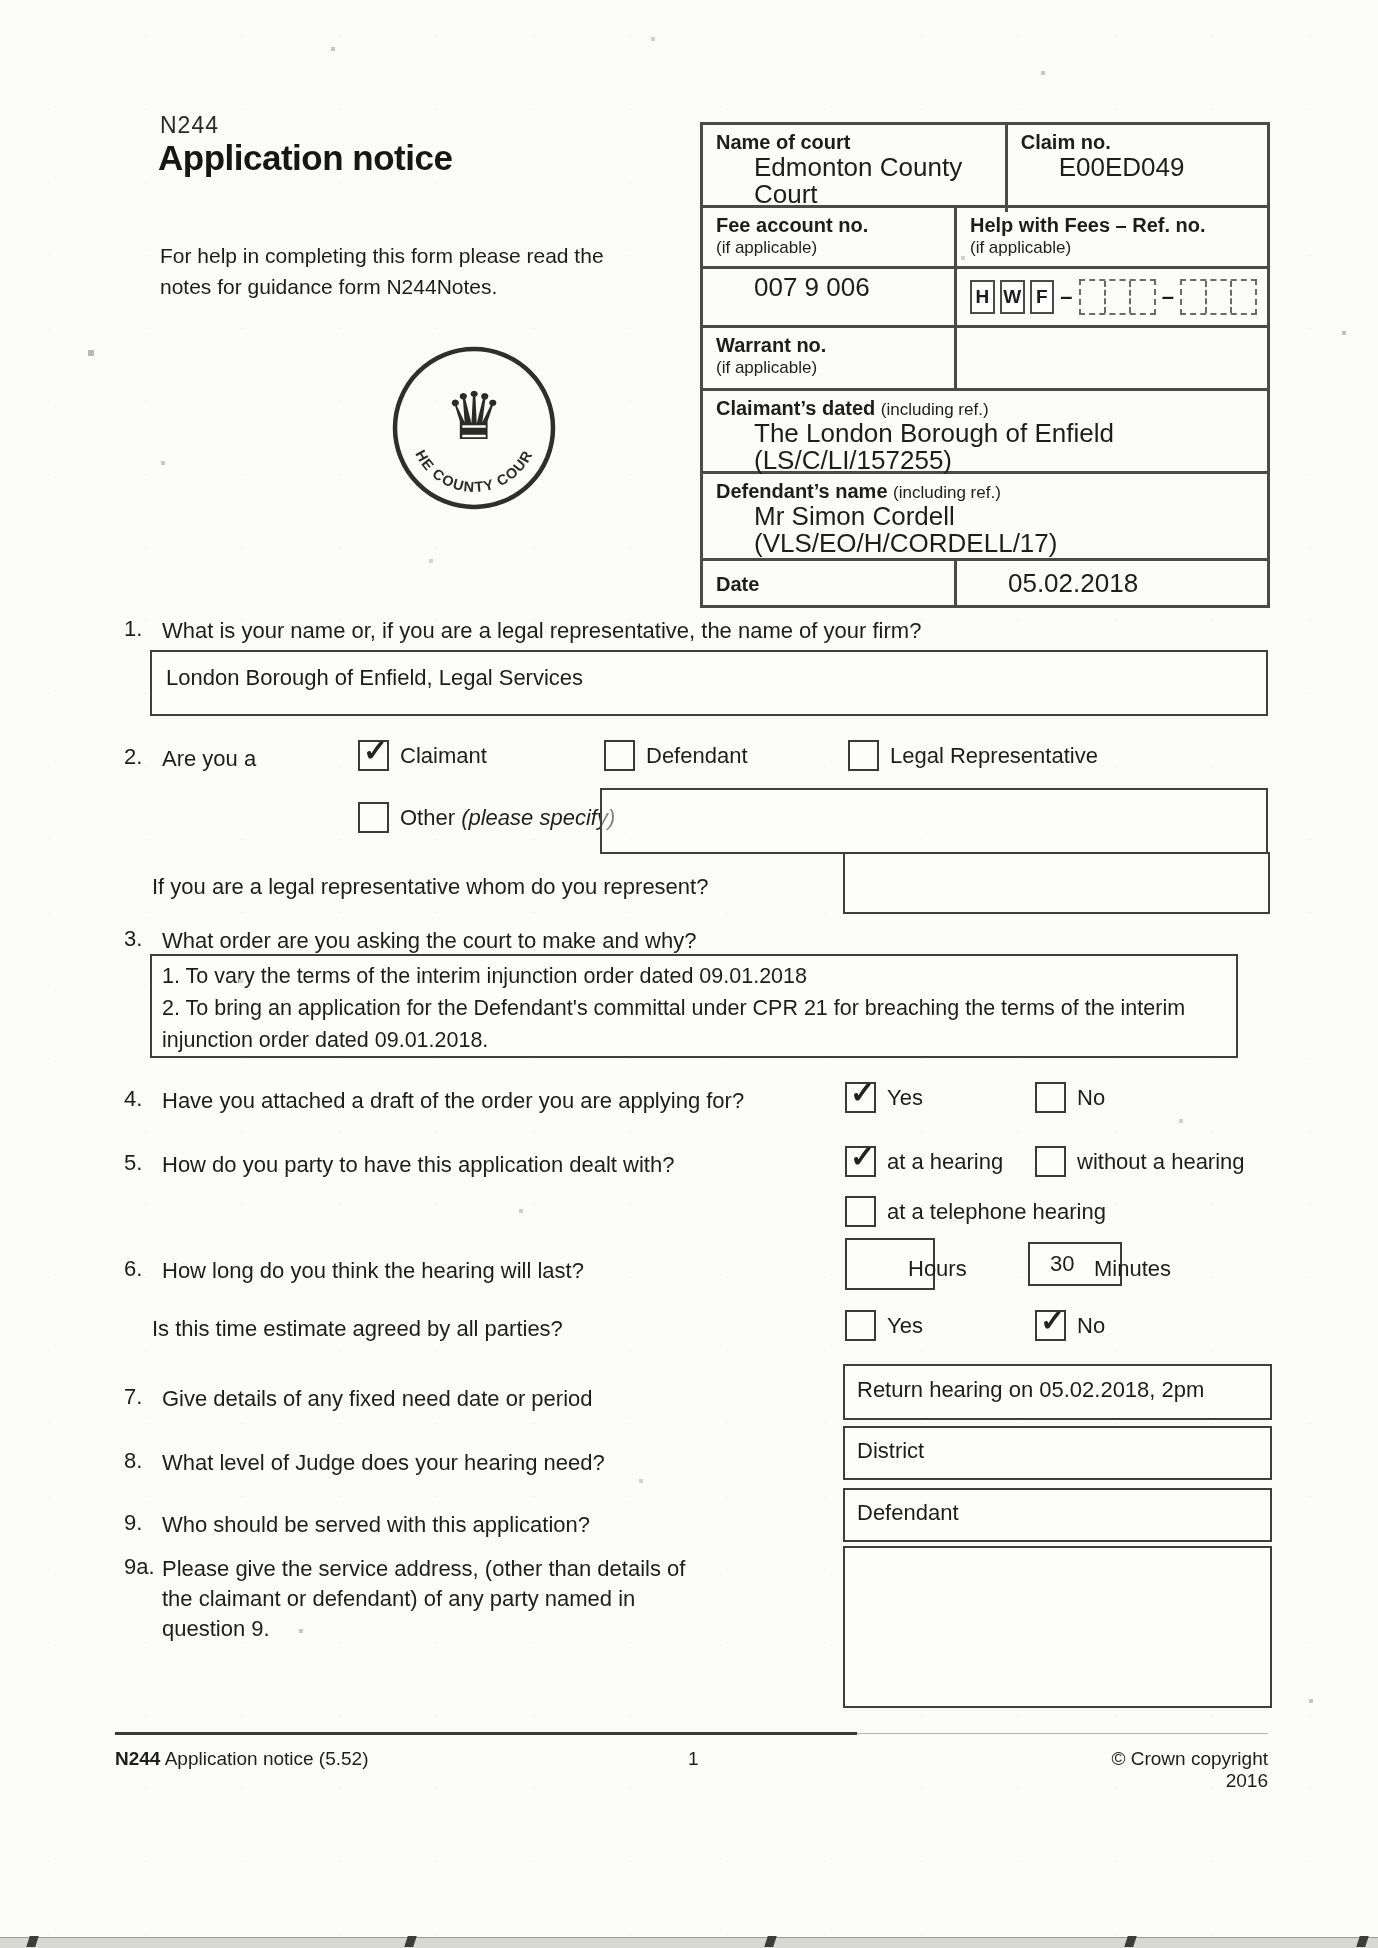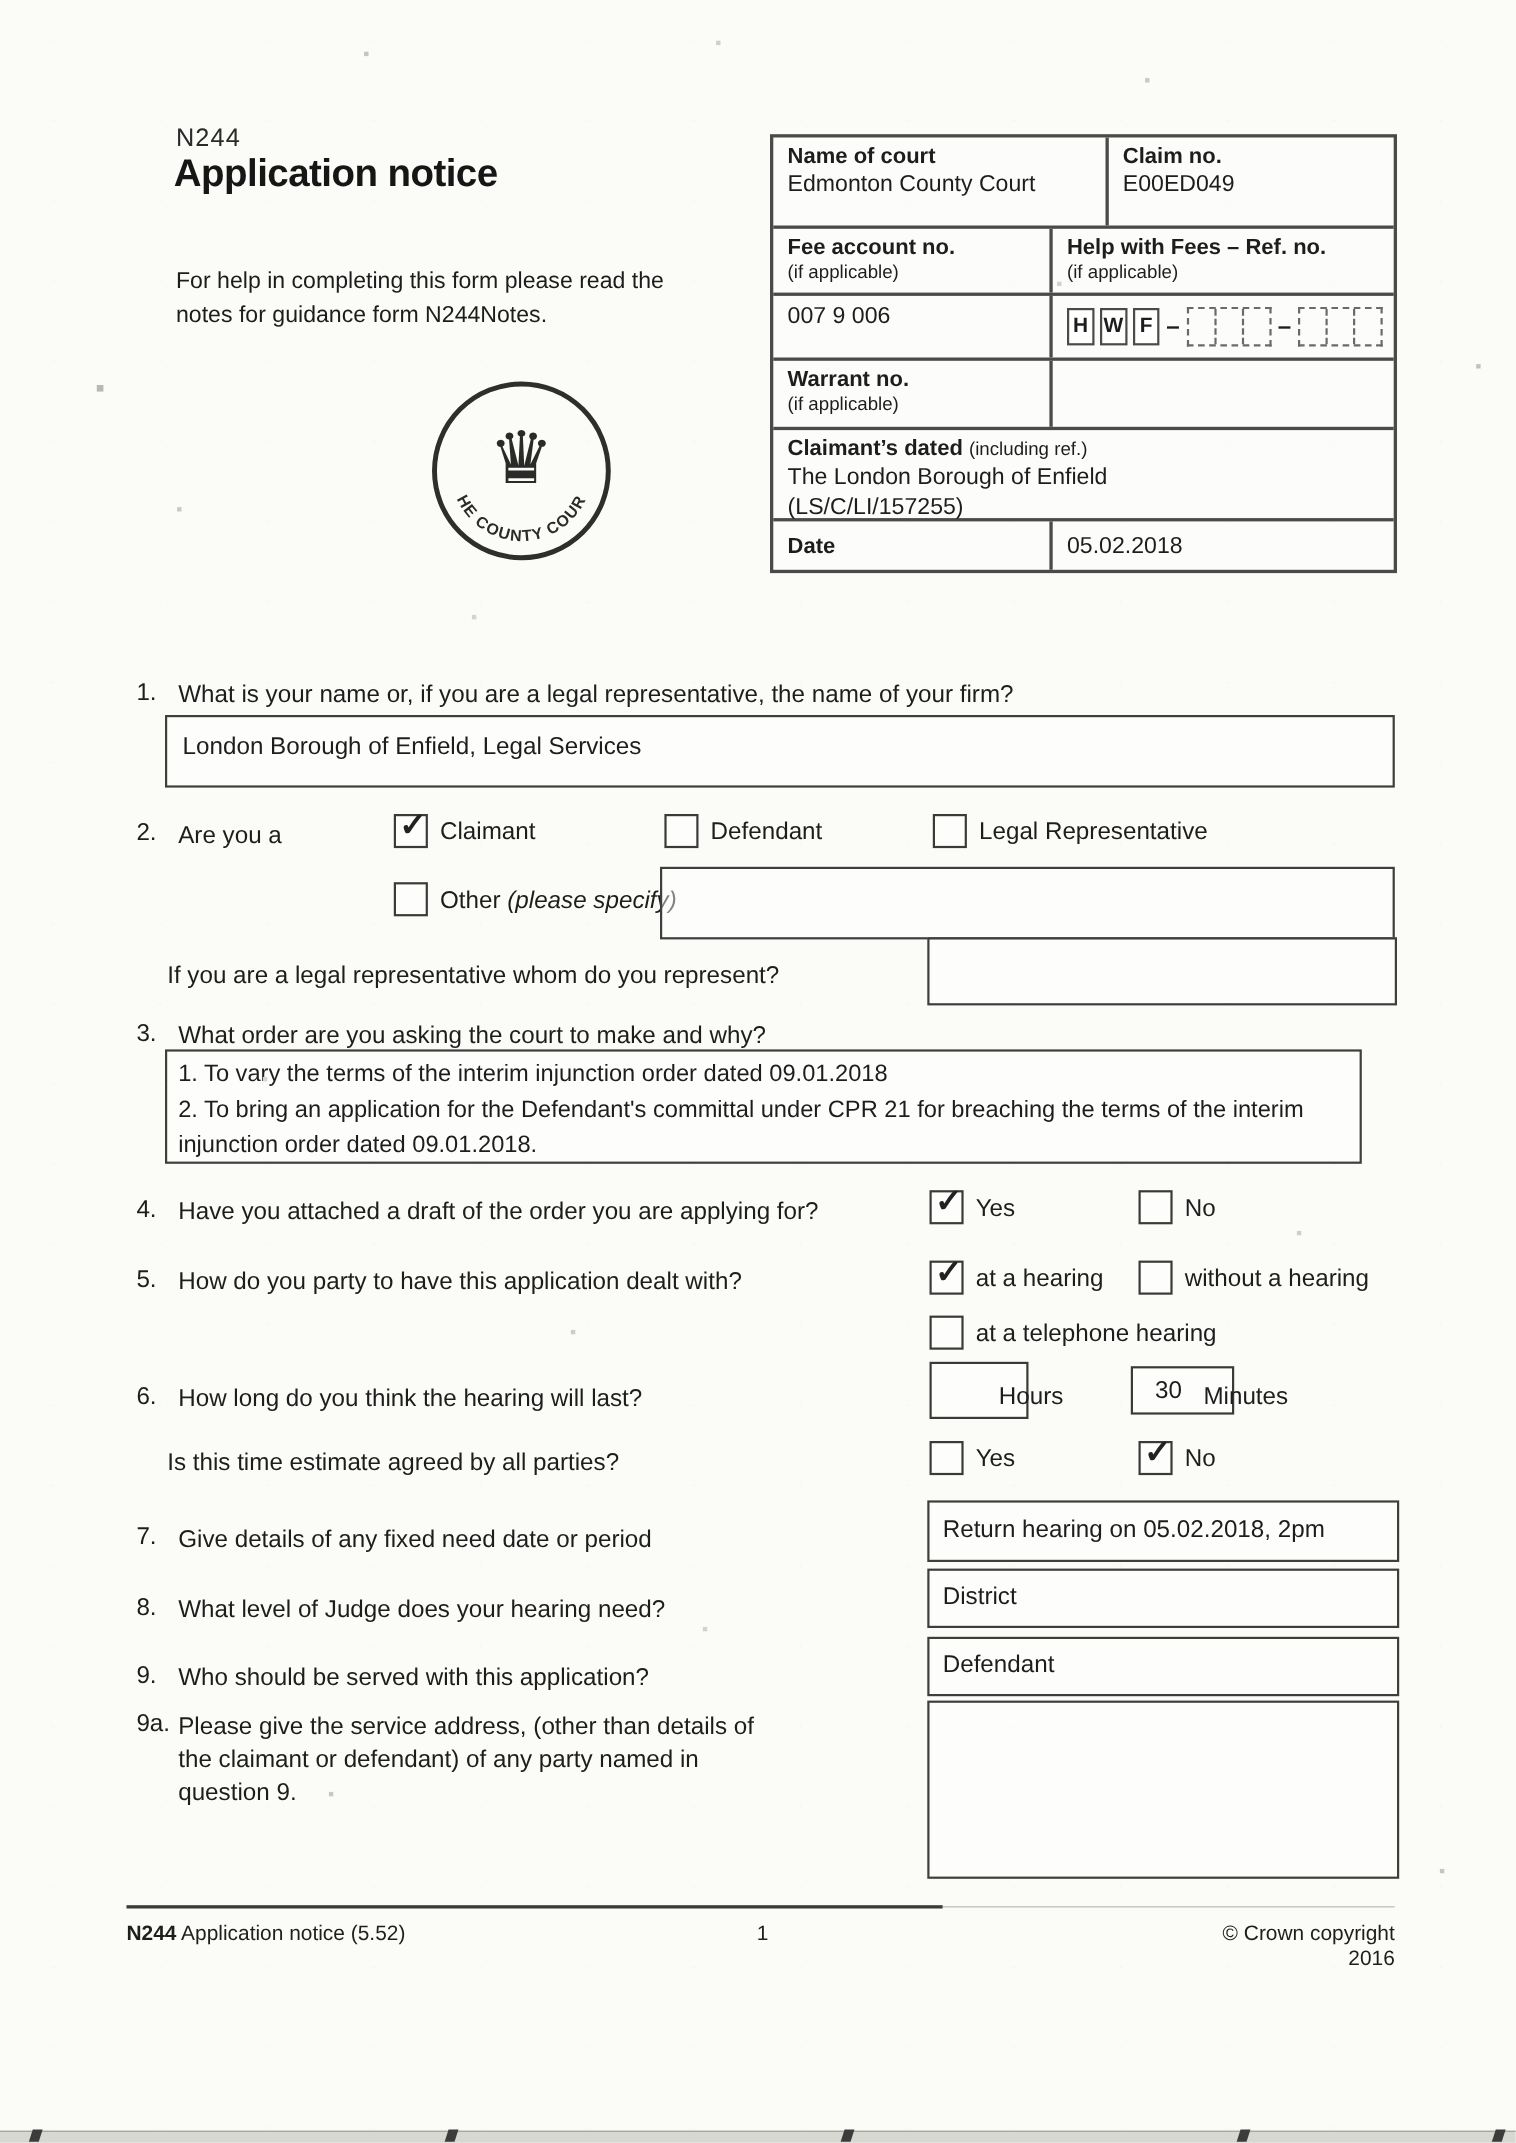--- a/index.html
+++ b/index.html
@@ -19,21 +19,21 @@
   
   .seal svg{display:block;}
   
   .ctable{left:700px;top:122px;width:564px;border:3px solid #4a4a48;background:rgba(255,255,255,0.35);}
   .trow{display:grid;border-top:3px solid #4a4a48;}
   .trow:first-child{border-top:none;}
   .tcell{padding:5px 10px 4px 13px;}
   .tcell + .tcell{border-left:3px solid #4a4a48;}
   .tlabel{font-weight:bold;font-size:20px;line-height:24px;}
   .tsub{font-weight:normal;font-size:17px;line-height:21px;}
-  .tvalue{font-size:21px;line-height:27px;}
+  .tvalue{font-size:26px;line-height:27px;margin-left:38px;}
   .r2c{grid-template-columns:53.5% 46.5%;}
   .r4c{grid-template-columns:44.5% 55.5%;}
   .hwf-row{display:flex;align-items:center;gap:5px;padding-top:3px;}
   .hl{width:25px;height:30px;border:2px solid #4a4a48;display:flex;align-items:center;justify-content:center;font-weight:bold;font-size:19px;background:#fff;}
   .hdash{font-size:22px;font-weight:bold;margin:0 1px;}
   .hgroup{display:flex;height:32px;width:88px;border:2px dashed #6a6a68;}
   .hgroup i{flex:1;border-right:2px dashed #6a6a68;}
   .hgroup i:last-child{border-right:none;}
   
   .qline{display:flex;align-items:flex-start;}
@@ -134,20 +134,27 @@
       <div class="tvalue"></div>
     </div>
   </div>
   <div class="trow" style="height:80px;grid-template-columns:100%;">
     <div class="tcell">
       <div class="tlabel"><b>Claimant’s dated</b> <span class="tsub">(including ref.)</span></div>
       <div class="tvalue">The London Borough of Enfield</div>
       <div class="tvalue">(LS/C/LI/157255)</div>
     </div>
   </div>
+  <div class="trow" style="height:84px;grid-template-columns:100%;">
+    <div class="tcell">
+      <div class="tlabel"><b>Defendant’s name</b> <span class="tsub">(including ref.)</span></div>
+      <div class="tvalue">Mr Simon Cordell</div>
+      <div class="tvalue">(VLS/EO/H/CORDELL/17)</div>
+    </div>
+  </div>
   <div class="trow r4c" style="height:44px;">
     <div class="tcell" style="display:flex;align-items:center;">
       <div class="tlabel">Date</div>
     </div>
     <div class="tcell" style="display:flex;align-items:center;">
       <div class="tvalue">05.02.2018</div>
     </div>
   </div>
 </div>
 

